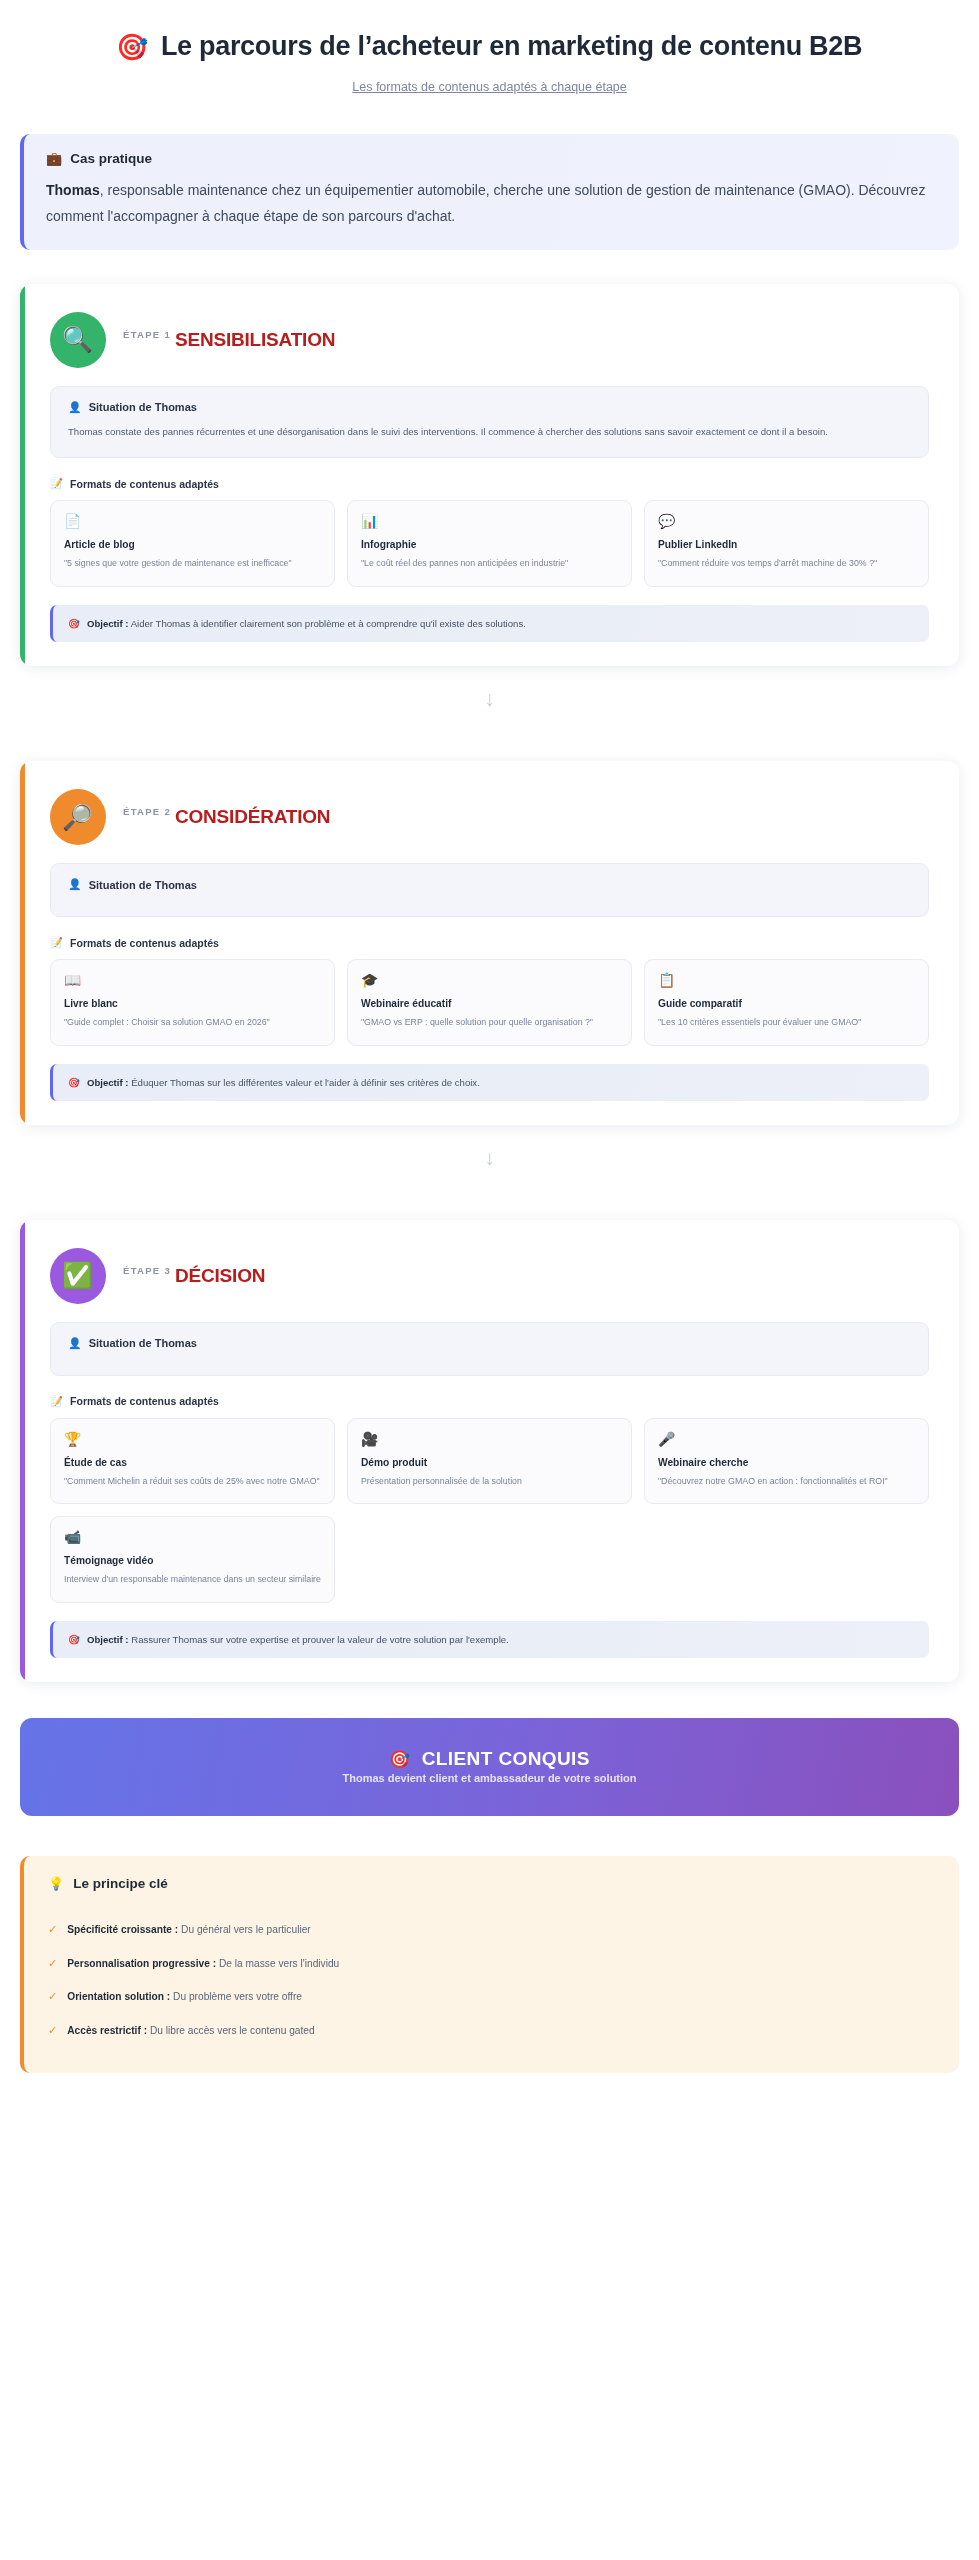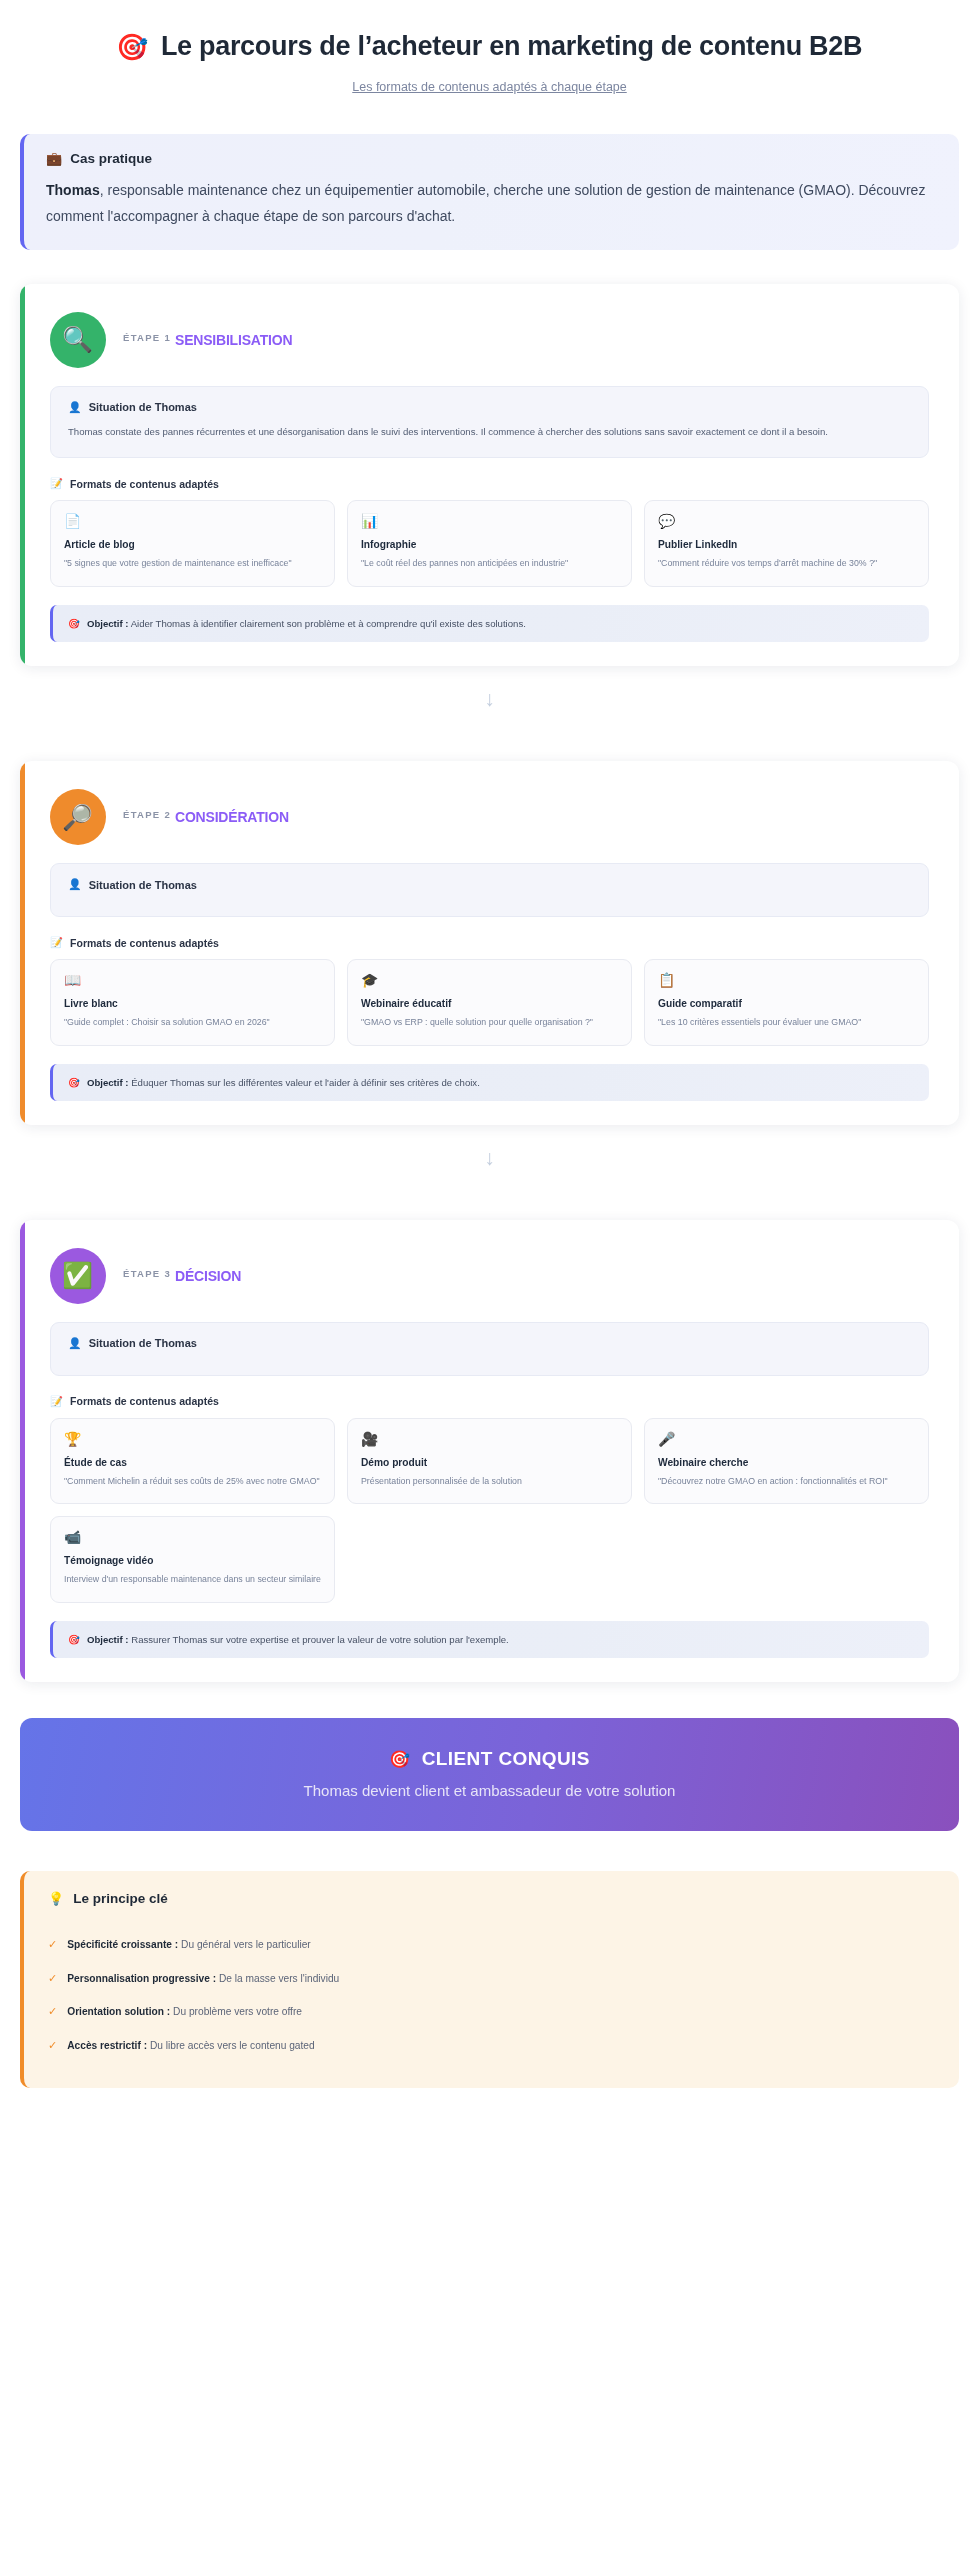--- a/index.html
+++ b/index.html
@@ -105,23 +105,23 @@
   }
   .step-labels { display: flex; gap: 4px; }
   .step-eyebrow {
     font-size: 9.5px;
     letter-spacing: 1.3px;
     font-weight: 600;
     color: #8b93a7;
     text-transform: uppercase;
   }
   .step-name {
-    font-size: 14px;
-    font-weight: 700;
-    color: #8b5cf6;
+    font-size: 19px;
+    font-weight: 700;
+    color: #b91c1c;
     letter-spacing: -0.2px;
   }
 
   
   .situation {
     background: #f4f5fb;
     border: 1px solid #e7eaf4;
     border-radius: 9px;
     padding: 14px 17px 16px 17px;
     margin: 0 10px;
@@ -215,24 +215,24 @@
     font-size: 19px;
     font-weight: 700;
     letter-spacing: 0.4px;
     display: flex;
     align-items: center;
     justify-content: center;
     gap: 11px;
   }
   .conquest-title .emoji { font-size: 17px; }
   .conquest-sub {
-    margin-top: 12px;
-    font-size: 15px;
+    margin-top: 2px;
+    font-size: 11px;
     color: #e7e4f8;
-    font-weight: 400;
+    font-weight: 700;
   }
 
   
   .principle {
     margin: 40px 20px 0 20px;
     background: #fdf4e6;
     border-left: 4px solid #f08c29;
     border-radius: 10px;
     padding: 20px 24px 26px 24px;
   }

